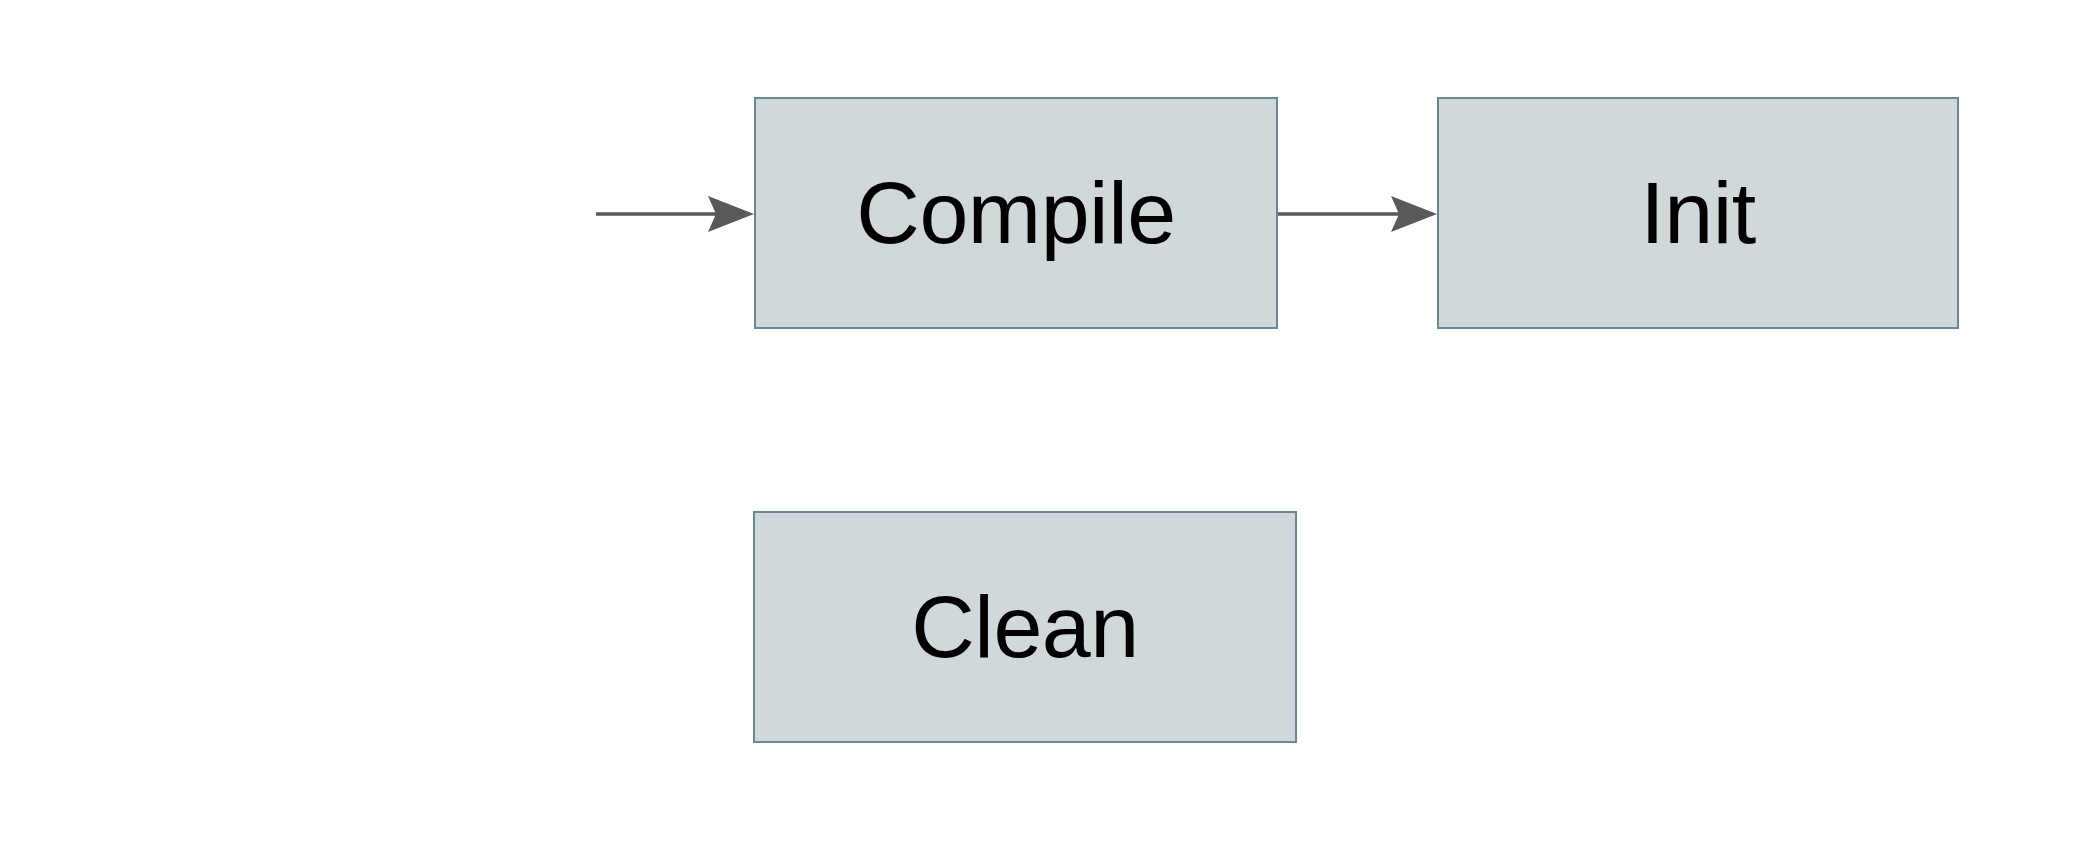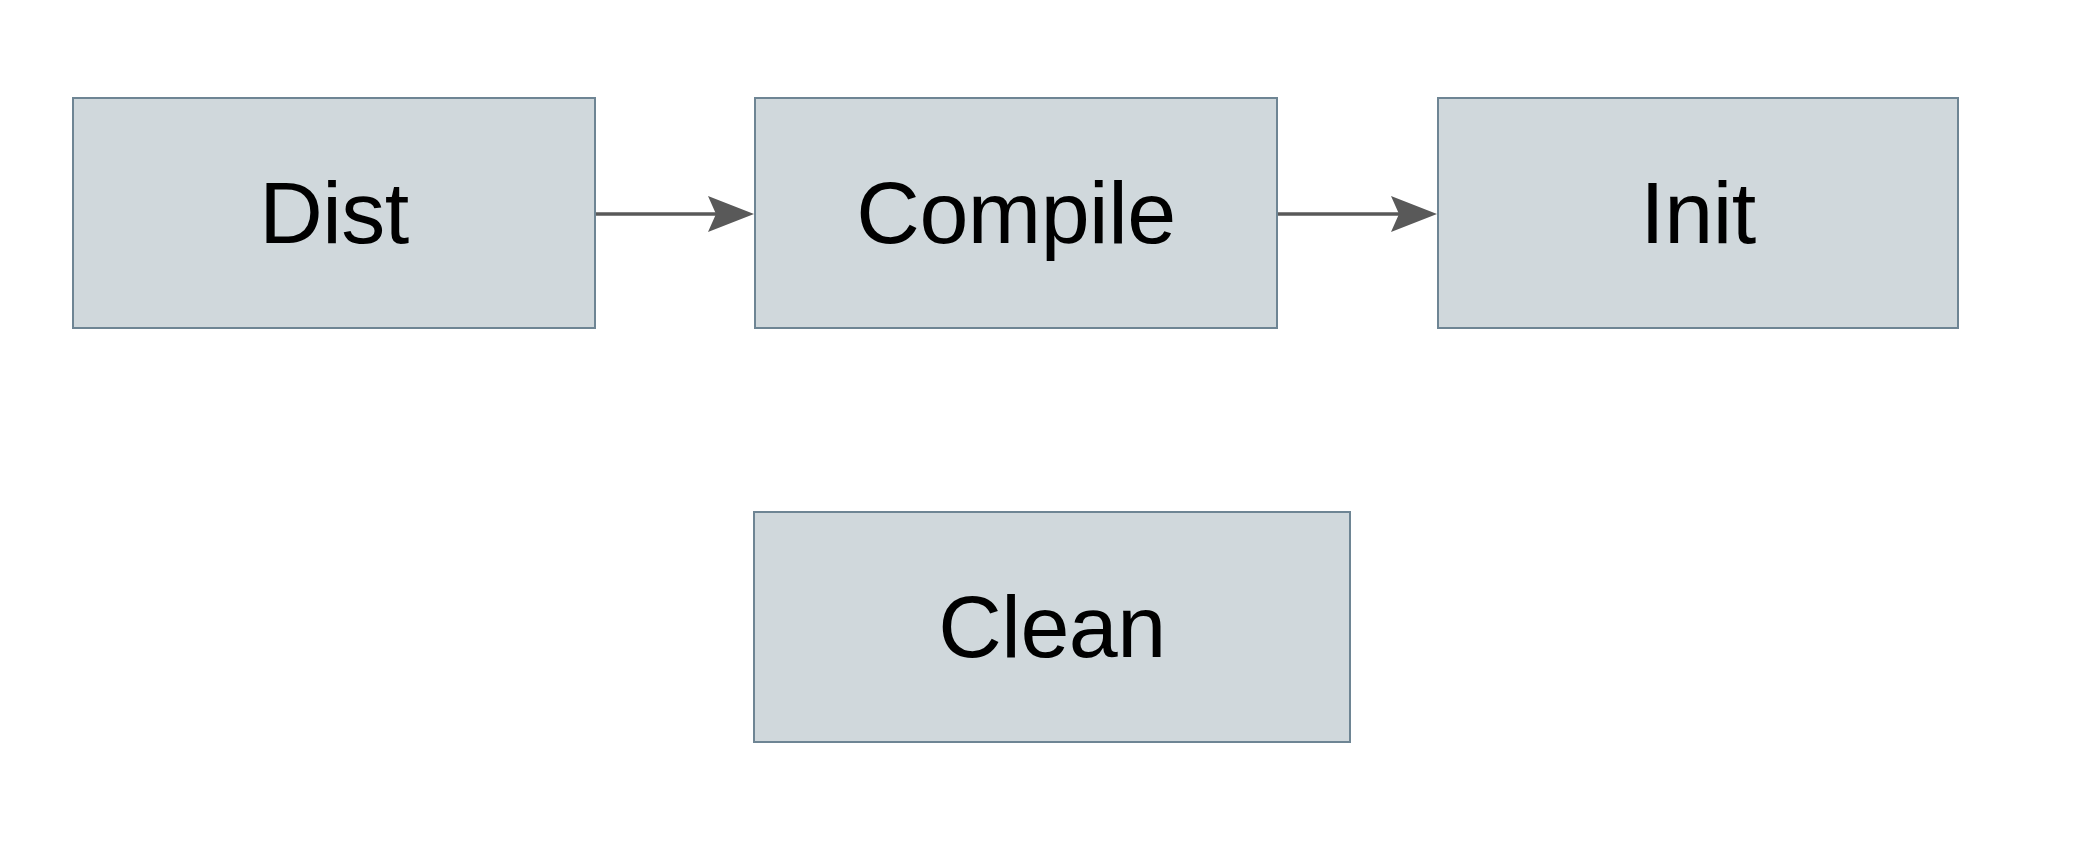--- a/index.html
+++ b/index.html
@@ -65,29 +65,26 @@
     <g>
       <line class="edge-line" x1="596" y1="214" x2="732" y2="214"></line>
       <path class="edge-head" d="M 754 214 L 708 196 L 716 214 L 708 232 Z"></path>
     </g>
     <g>
       <line class="edge-line" x1="1278" y1="214" x2="1415" y2="214"></line>
       <path class="edge-head" d="M 1437 214 L 1391 196 L 1399 214 L 1391 232 Z"></path>
     </g>
   </svg>
 
-  <div class="node" style="left:72px; top:97px; width:524px; height:232px;">
-    <span class="node-label">Dist</span>
-  </div>
 
   <div class="node" style="left:1437px; top:97px; width:522px; height:232px;">
     <span class="node-label">Init</span>
   </div>
 
   <div class="node" style="left:754px; top:97px; width:524px; height:232px;">
     <span class="node-label">Compile</span>
   </div>
 
-  <div class="node" style="left:753px; top:511px; width:598px; height:232px;">
+  <div class="node" style="left:753px; top:511px; width:544px; height:232px;">
     <span class="node-label">Clean</span>
   </div>
 
 </div>
 
 </body></html>

